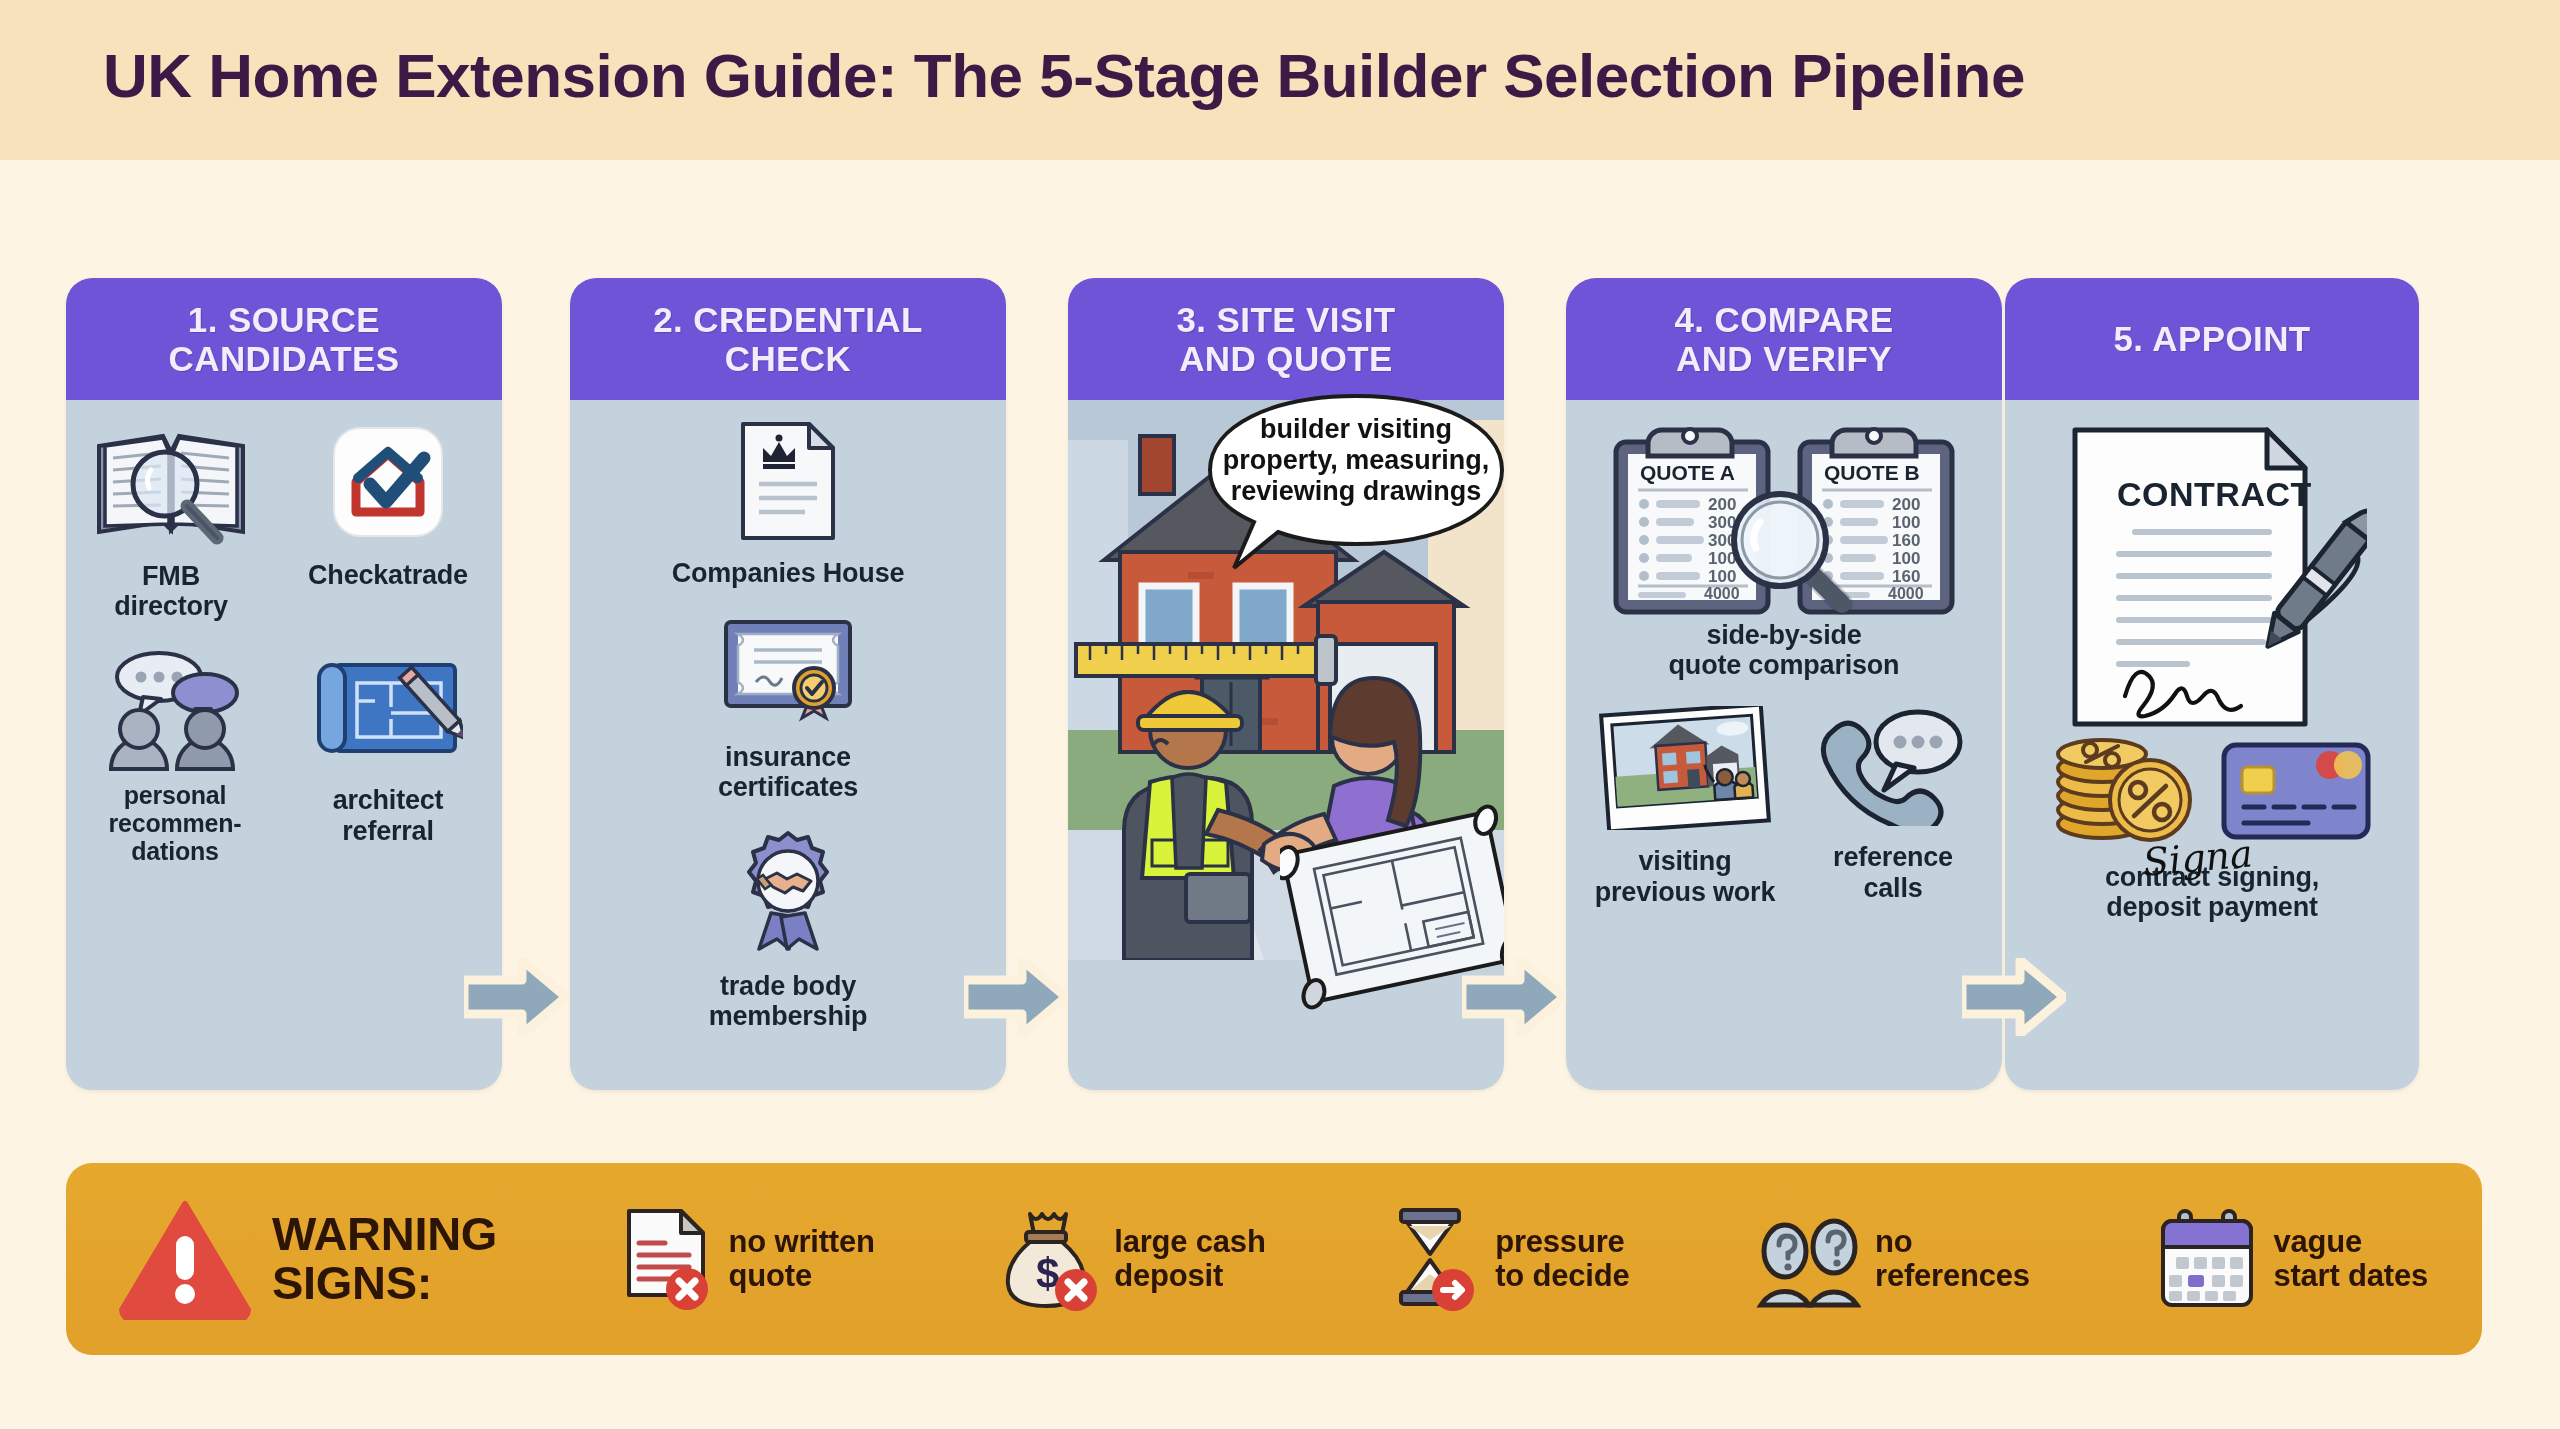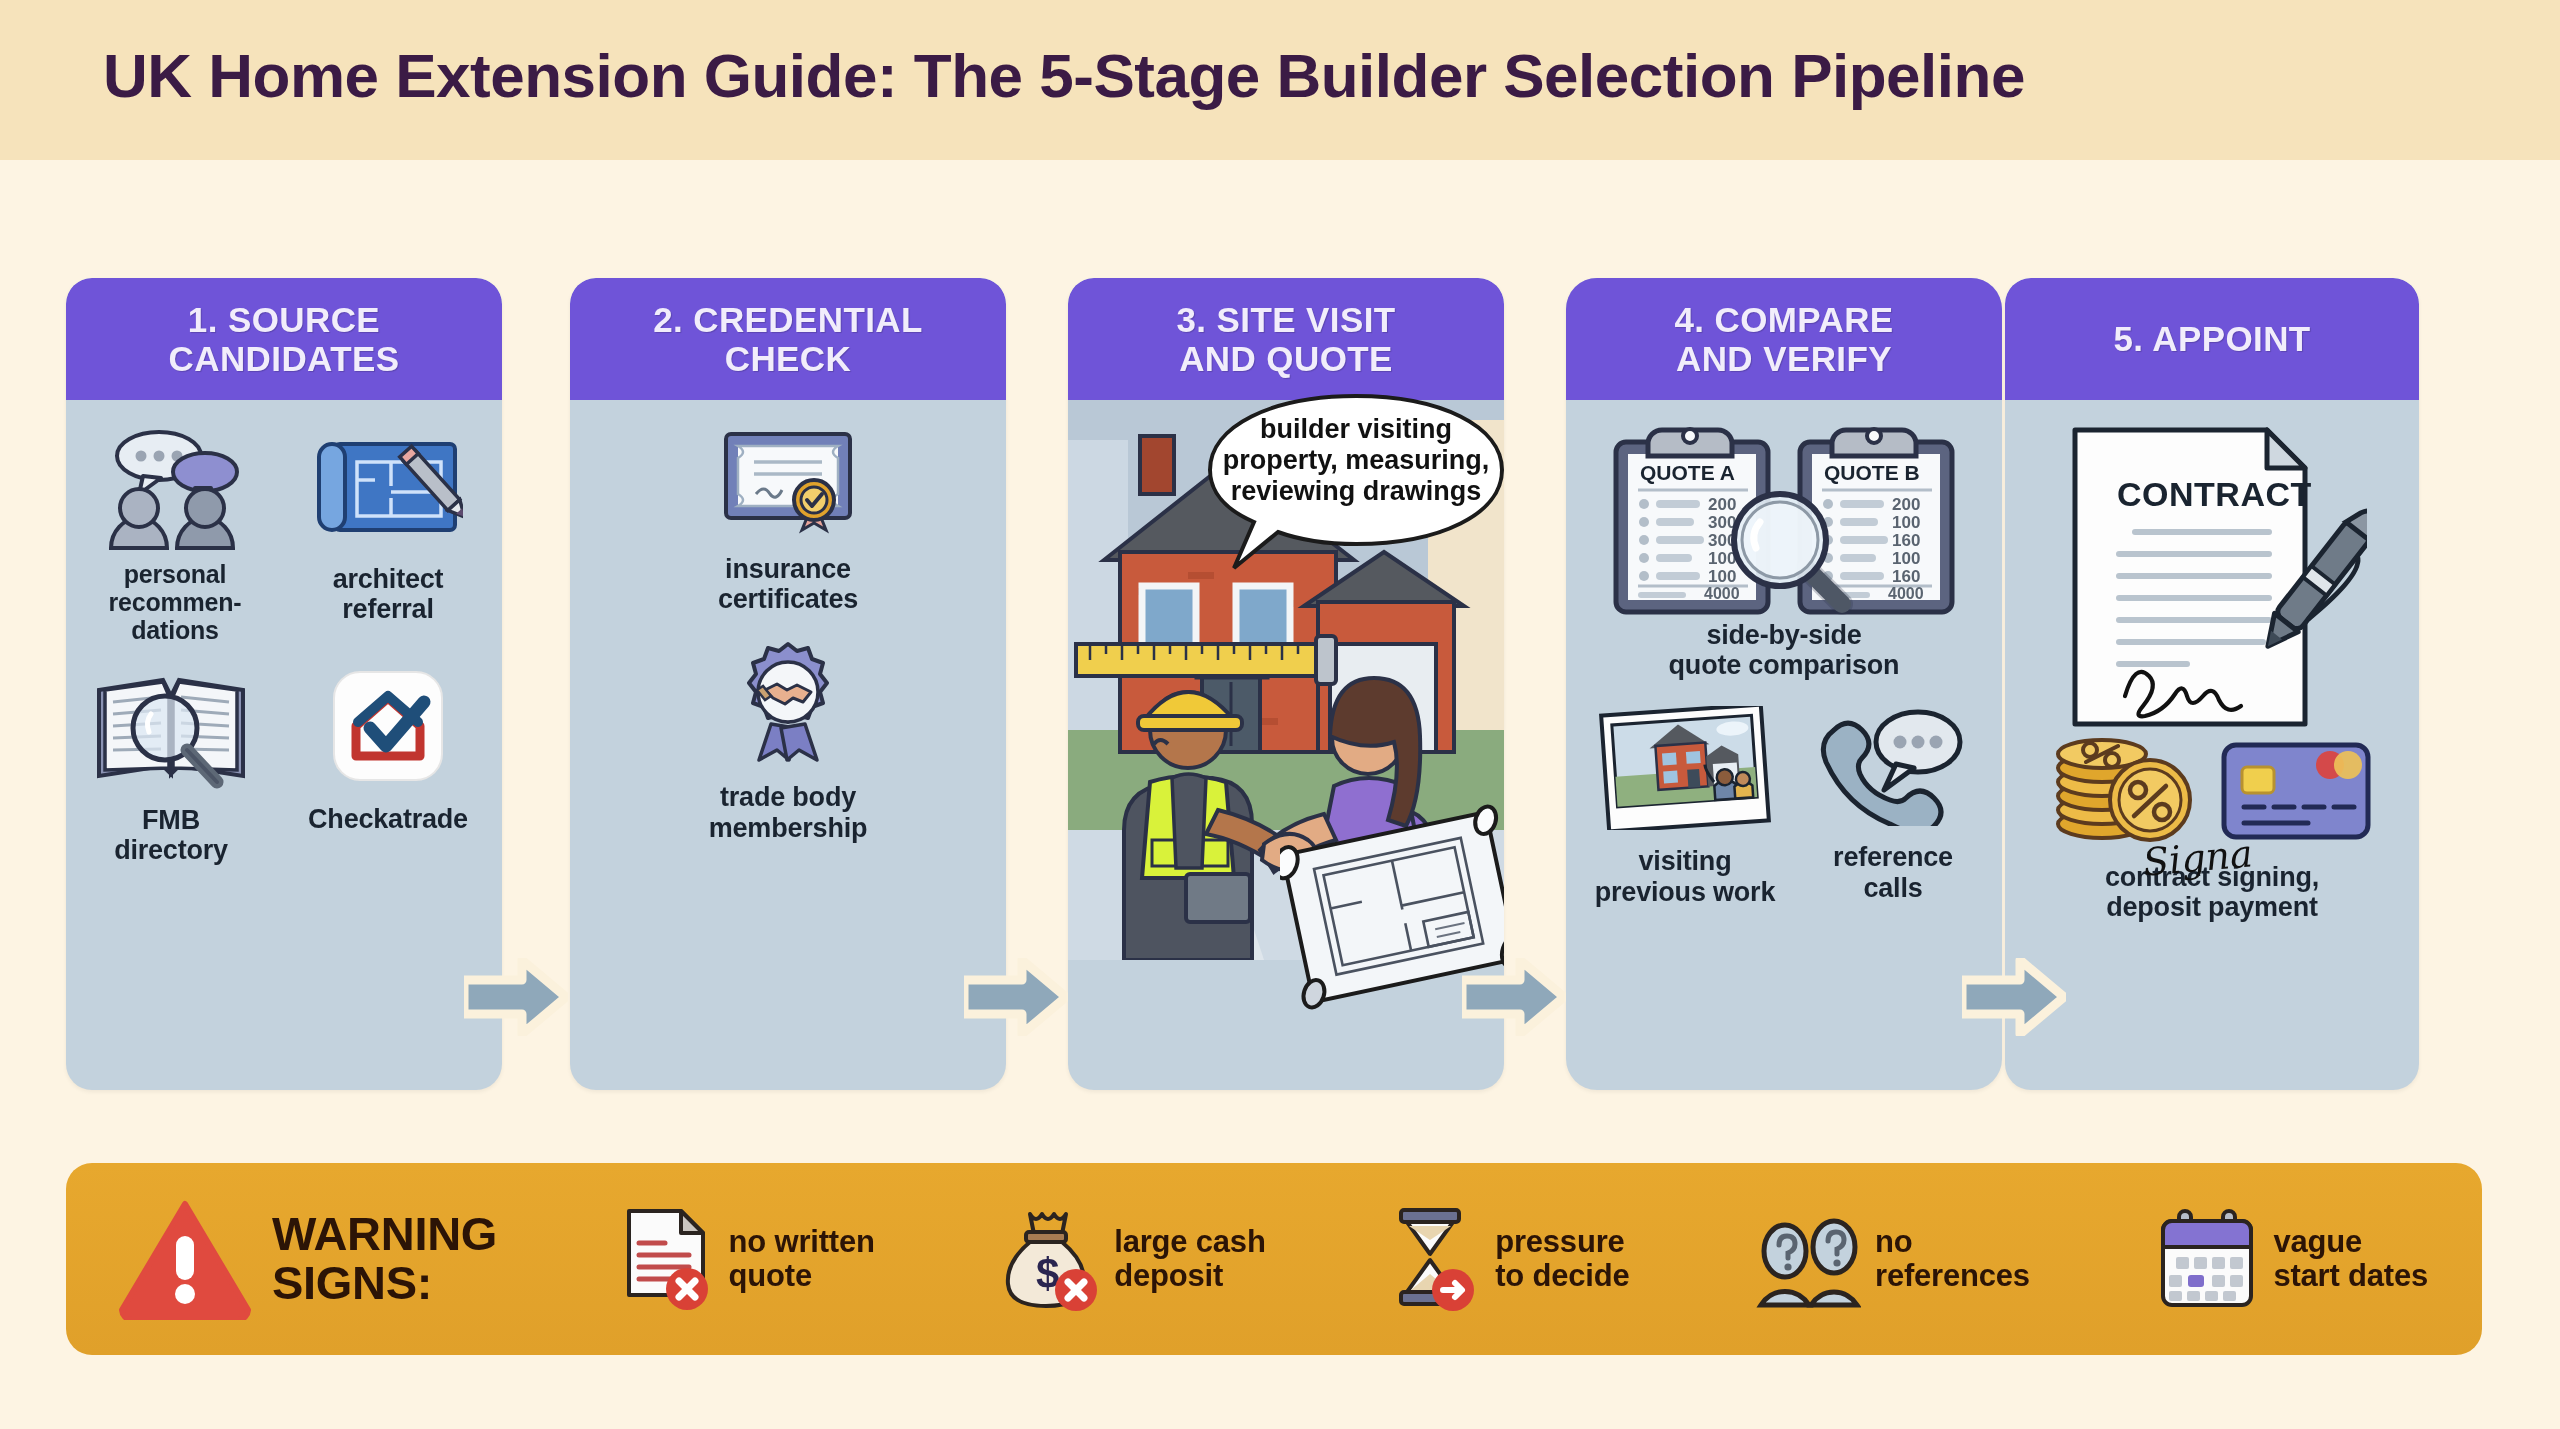--- a/index.html
+++ b/index.html
@@ -96,63 +96,20 @@
   <div class="page-title">UK Home Extension Guide: The 5-Stage Builder Selection Pipeline</div>
 
   <div class="stages">
 
     <div class="stage s1">
       <div class="stage-head">
         <span style="white-space:pre-line">1. SOURCE
 CANDIDATES</span>
       </div>
       <div class="stage-body">
-
-        <div class="row2" style="margin-top:30px;">
-          <div class="cell" style="width:190px">
-            <svg class="icon" width="160" height="120" viewBox="0 0 160 120">
-              <ellipse cx="64" cy="26" rx="42" ry="24" fill="#e7edf3" stroke="#2b3147" stroke-width="4"></ellipse>
-              <path d="M48 46 L44 64 L66 48 Z" fill="#e7edf3" stroke="#2b3147" stroke-width="4" stroke-linejoin="round"></path>
-              <circle cx="46" cy="26" r="5.5" fill="#9aa4b2"></circle>
-                <circle cx="64" cy="26" r="5.5" fill="#9aa4b2"></circle>
-                <circle cx="82" cy="26" r="5.5" fill="#9aa4b2"></circle>
-              <ellipse cx="110" cy="42" rx="32" ry="19" fill="#8e8fd0" stroke="#2b3147" stroke-width="4"></ellipse>
-              <path d="M100 58 L98 72 L116 58 Z" fill="#8e8fd0" stroke="#2b3147" stroke-width="4" stroke-linejoin="round"></path>
-              <path d="M16 118 a28 30 0 0 1 56 0 Z" fill="#aab3c2" stroke="#2b3147" stroke-width="4"></path>
-              <circle cx="44" cy="78" r="19" fill="#aab3c2" stroke="#2b3147" stroke-width="4"></circle>
-              <path d="M82 118 a28 30 0 0 1 56 0 Z" fill="#8f9aab" stroke="#2b3147" stroke-width="4"></path>
-              <circle cx="110" cy="78" r="19" fill="#8f9aab" stroke="#2b3147" stroke-width="4"></circle>
-            </svg>
-            <div class="cap sm" style="margin-top:10px;white-space:pre-line">personal
-recommen-
-dations</div>
-          </div>
-
-          <div class="cell" style="width:200px">
-            <svg class="icon" width="150" height="118" viewBox="0 0 150 118">
-              <rect x="22" y="14" width="120" height="86" rx="5" fill="#3f76c4" stroke="#1f3f72" stroke-width="4"></rect>
-              <rect x="6" y="14" width="26" height="86" rx="13" fill="#76a6e0" stroke="#1f3f72" stroke-width="4"></rect>
-              <g stroke="#cfe2fa" stroke-width="3.5" fill="none">
-                <rect x="44" y="32" width="84" height="54"></rect>
-                <line x1="78" y1="32" x2="78" y2="56"></line>
-                  <line x1="78" y1="68" x2="78" y2="86"></line>
-                <line x1="78" y1="62" x2="128" y2="62"></line>
-                <line x1="44" y1="50" x2="62" y2="50"></line>
-              </g>
-              <g transform="rotate(-42 120 40)">
-                <rect x="104" y="14" width="16" height="66" fill="#b9bfc9" stroke="#2b3147" stroke-width="3.5"></rect>
-                <rect x="104" y="8" width="16" height="10" fill="#e8a7a0" stroke="#2b3147" stroke-width="3.5"></rect>
-                <path d="M104 80 L112 96 L120 80 Z" fill="#e5e8ec" stroke="#2b3147" stroke-width="3.5"></path>
-                <path d="M108 88 L112 96 L116 88 Z" fill="#5d4a6e"></path>
-              </g>
-            </svg>
-            <div class="cap" style="margin-top:16px;white-space:pre-line">architect
-referral</div>
-          </div>
-        </div>
 
         <div class="row2" style="margin-top:26px;">
           <div class="cell" style="width:190px">
             <svg class="icon" width="160" height="125" viewBox="0 0 160 125">
               <path d="M8 20 L72 10 L80 26 L80 104 L72 96 L8 106 Z" fill="#8b93b4" stroke="#2b3147" stroke-width="4"></path>
               <path d="M152 20 L88 10 L80 26 L80 104 L88 96 L152 106 Z" fill="#8b93b4" stroke="#2b3147" stroke-width="4"></path>
               <path d="M14 20 L72 12 L78 26 L78 98 L14 100 Z" fill="#f4f6f9" stroke="#2b3147" stroke-width="3.5"></path>
               <path d="M146 20 L88 12 L82 26 L82 98 L146 100 Z" fill="#f4f6f9" stroke="#2b3147" stroke-width="3.5"></path>
               <g stroke="#9eaab8" stroke-width="3">
                 <line x1="22" y1="32" x2="70" y2="27"></line>
@@ -178,30 +135,88 @@
           <div class="cell" style="width:208px">
             <svg class="icon" width="112" height="112" viewBox="0 0 112 112">
               <rect x="2" y="2" width="108" height="108" rx="26" fill="#fdfdfd" stroke="#e6e6e6" stroke-width="2"></rect>
               <path d="M24 56 L56 28 L88 56 L88 86 L24 86 Z" fill="none" stroke="#c1352f" stroke-width="9" stroke-linejoin="round"></path>
               <path d="M26 52 L56 26 L86 52" fill="none" stroke="#1f4e79" stroke-width="10" stroke-linecap="round" stroke-linejoin="round"></path>
               <path d="M38 58 L54 76 L92 32" fill="none" stroke="#1f4e79" stroke-width="13" stroke-linecap="round" stroke-linejoin="round"></path>
             </svg>
             <div class="cap" style="margin-top:22px;white-space:pre-line">Checkatrade</div>
           </div>
         </div>
+
+        <div class="row2" style="margin-top:30px;">
+          <div class="cell" style="width:190px">
+            <svg class="icon" width="160" height="120" viewBox="0 0 160 120">
+              <ellipse cx="64" cy="26" rx="42" ry="24" fill="#e7edf3" stroke="#2b3147" stroke-width="4"></ellipse>
+              <path d="M48 46 L44 64 L66 48 Z" fill="#e7edf3" stroke="#2b3147" stroke-width="4" stroke-linejoin="round"></path>
+              <circle cx="46" cy="26" r="5.5" fill="#9aa4b2"></circle>
+                <circle cx="64" cy="26" r="5.5" fill="#9aa4b2"></circle>
+                <circle cx="82" cy="26" r="5.5" fill="#9aa4b2"></circle>
+              <ellipse cx="110" cy="42" rx="32" ry="19" fill="#8e8fd0" stroke="#2b3147" stroke-width="4"></ellipse>
+              <path d="M100 58 L98 72 L116 58 Z" fill="#8e8fd0" stroke="#2b3147" stroke-width="4" stroke-linejoin="round"></path>
+              <path d="M16 118 a28 30 0 0 1 56 0 Z" fill="#aab3c2" stroke="#2b3147" stroke-width="4"></path>
+              <circle cx="44" cy="78" r="19" fill="#aab3c2" stroke="#2b3147" stroke-width="4"></circle>
+              <path d="M82 118 a28 30 0 0 1 56 0 Z" fill="#8f9aab" stroke="#2b3147" stroke-width="4"></path>
+              <circle cx="110" cy="78" r="19" fill="#8f9aab" stroke="#2b3147" stroke-width="4"></circle>
+            </svg>
+            <div class="cap sm" style="margin-top:10px;white-space:pre-line">personal
+recommen-
+dations</div>
+          </div>
+
+          <div class="cell" style="width:200px">
+            <svg class="icon" width="150" height="118" viewBox="0 0 150 118">
+              <rect x="22" y="14" width="120" height="86" rx="5" fill="#3f76c4" stroke="#1f3f72" stroke-width="4"></rect>
+              <rect x="6" y="14" width="26" height="86" rx="13" fill="#76a6e0" stroke="#1f3f72" stroke-width="4"></rect>
+              <g stroke="#cfe2fa" stroke-width="3.5" fill="none">
+                <rect x="44" y="32" width="84" height="54"></rect>
+                <line x1="78" y1="32" x2="78" y2="56"></line>
+                  <line x1="78" y1="68" x2="78" y2="86"></line>
+                <line x1="78" y1="62" x2="128" y2="62"></line>
+                <line x1="44" y1="50" x2="62" y2="50"></line>
+              </g>
+              <g transform="rotate(-42 120 40)">
+                <rect x="104" y="14" width="16" height="66" fill="#b9bfc9" stroke="#2b3147" stroke-width="3.5"></rect>
+                <rect x="104" y="8" width="16" height="10" fill="#e8a7a0" stroke="#2b3147" stroke-width="3.5"></rect>
+                <path d="M104 80 L112 96 L120 80 Z" fill="#e5e8ec" stroke="#2b3147" stroke-width="3.5"></path>
+                <path d="M108 88 L112 96 L116 88 Z" fill="#5d4a6e"></path>
+              </g>
+            </svg>
+            <div class="cap" style="margin-top:16px;white-space:pre-line">architect
+referral</div>
+          </div>
+        </div>
       </div>
     </div>
 
     <div class="stage s2">
       <div class="stage-head">
         <span style="white-space:pre-line">2. CREDENTIAL
 CHECK</span>
       </div>
       <div class="stage-body">
 
+        <div class="cell" style="margin-top:18px">
+          <svg class="icon" width="102" height="126" viewBox="0 0 102 126">
+            <path d="M6 6 H72 L96 30 V120 H6 Z" fill="#f6f8fa" stroke="#2b3147" stroke-width="4" stroke-linejoin="round"></path>
+            <path d="M72 6 V30 H96 Z" fill="#d6dde5" stroke="#2b3147" stroke-width="4" stroke-linejoin="round"></path>
+            <path d="M26 44 L26 30 L34 38 L42 24 L50 38 L58 30 L58 44 Z" fill="#1f2433"></path>
+            <circle cx="42" cy="20" r="3.5" fill="#1f2433"></circle>
+            <rect x="26" y="46" width="32" height="5" fill="#1f2433"></rect>
+            <g stroke="#b7c2cd" stroke-width="4.5">
+              <line x1="22" y1="66" x2="80" y2="66"></line>
+                <line x1="22" y1="80" x2="80" y2="80"></line>
+                <line x1="22" y1="94" x2="68" y2="94"></line>
+            </g>
+          </svg>
+          <div class="cap" style="margin-top:14px;white-space:pre-line">Companies House</div>
+        </div>
 
         <div class="cell" style="margin-top:28px">
           <svg class="icon" width="132" height="112" viewBox="0 0 132 112">
             <rect x="4" y="6" width="124" height="84" rx="5" fill="#7180b8" stroke="#2b3147" stroke-width="4"></rect>
             <path d="M16 18 h100 v60 h-100 z" fill="#f7f9fb"></path>
             <path d="M16 18 q10 6 0 12 v36 q10 6 0 12 h100 q-10 -6 0 -12 v-36 q-10 -6 0 -12 z" fill="#f7f9fb" stroke="#9fb0c2" stroke-width="2.5"></path>
             <g stroke="#aab8c6" stroke-width="3.5">
               <line x1="32" y1="34" x2="100" y2="34"></line>
                 <line x1="32" y1="46" x2="100" y2="46"></line>
             </g>

